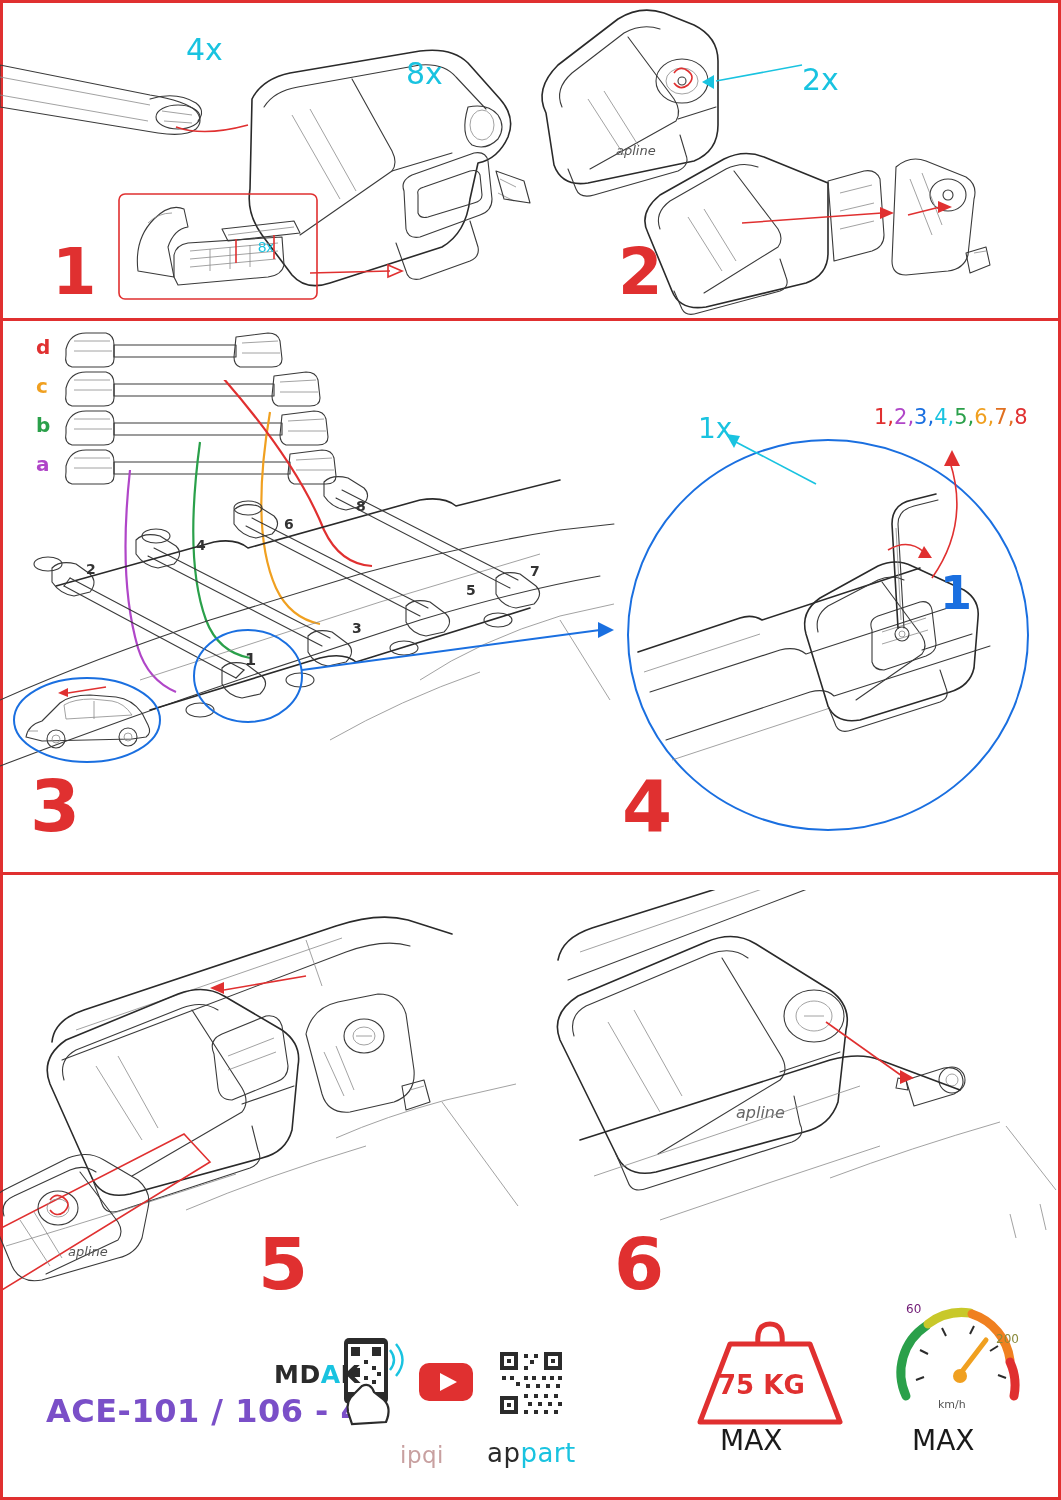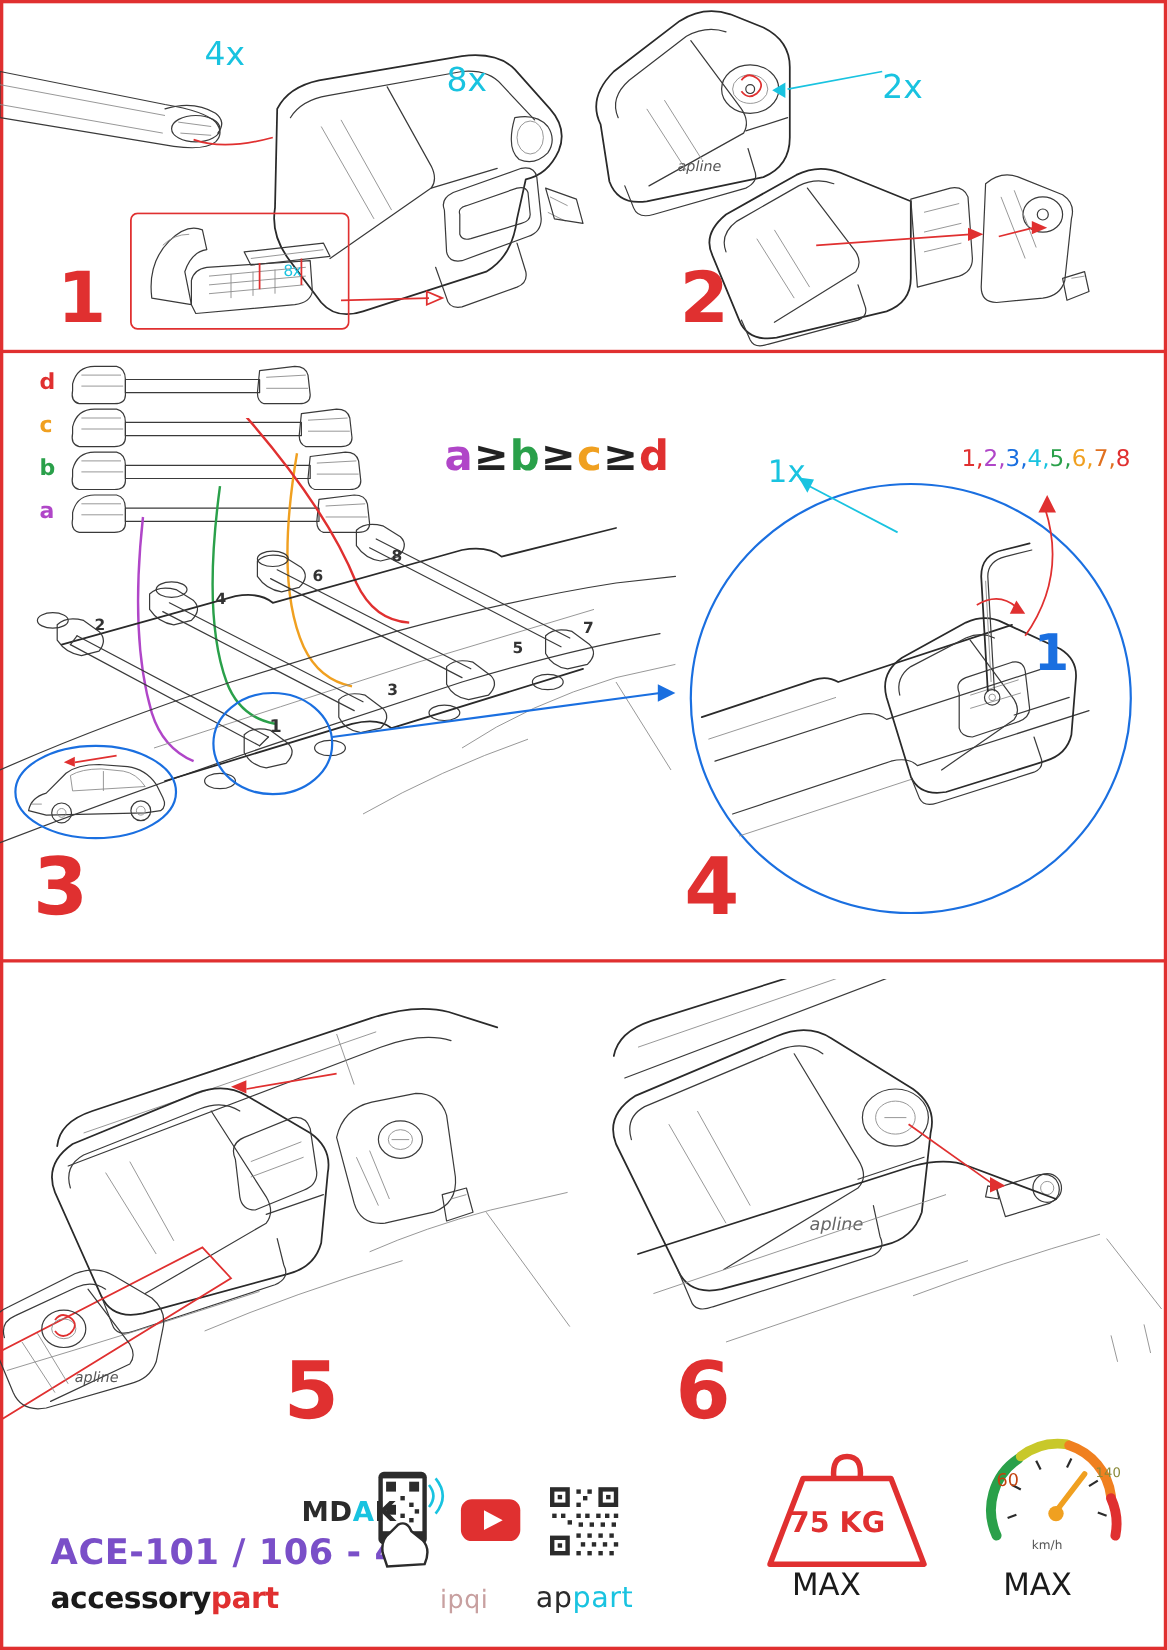--- a/index.html
+++ b/index.html
@@ -121,21 +121,21 @@
     font-family:"DejaVu Sans", sans-serif; font-size:28px; font-weight:400; color:#1a1a1a;
   }
   .max-2 {
     position:absolute; left:912px; top:1424px;
     font-family:"DejaVu Sans", sans-serif; font-size:28px; font-weight:400; color:#1a1a1a;
   }
   .kmh {
     position:absolute; left:938px; top:1398px;
     font-family:"DejaVu Sans", sans-serif; font-size:11px; color:#555;
   }
-  .gauge-60 { position:absolute; left:906px; top:1336px; font-family:"DejaVu Sans", sans-serif; font-size:16px; color:#c2410c; }
+  .gauge-60 { position:absolute; left:906px; top:1302px; font-family:"DejaVu Sans", sans-serif; font-size:12px; color:#701a75; }
   .gauge-120 { position:absolute; left:996px; top:1332px; font-family:"DejaVu Sans", sans-serif; font-size:12px; color:#8a8a3a; }
 
   svg { display:block; }
   .ol { fill:none; stroke:#3a3a3a; stroke-width:1.1; stroke-linejoin:round; stroke-linecap:round; }
   .ol-th { fill:none; stroke:#2a2a2a; stroke-width:1.6; stroke-linejoin:round; stroke-linecap:round; }
   .ol-lt { fill:none; stroke:#8a8a8a; stroke-width:0.8; }
   .red { stroke:#e03030; fill:none; stroke-width:1.6; }
   .blue { stroke:#1a6fe0; fill:none; stroke-width:2; }
   .cyan { stroke:#19c3e0; fill:none; stroke-width:1.6; }
 </style>
@@ -268,23 +268,20 @@
       <path class="ol" d="M238 12 L270 8 Q280 8 282 16 L284 34 Q284 42 274 42 L242 42 Q236 40 236 32 Z"></path>
       <path class="ol-lt" d="M244 18 L280 16 M244 28 L282 28"></path>
     </g>
   </svg>
 
   <div class="abcd d">d</div>
   <div class="abcd c">c</div>
   <div class="abcd b">b</div>
   <div class="abcd a">a</div>
 
-  <div class="ineq">
-    <span style="color:#b046c8">a</span><span style="color:#222">≥</span><span style="color:#2aa04a">b</span><span style="color:#222">≥</span><span style="color:#f0a020">c</span><span style="color:#222">≥</span><span style="color:#e03030">d</span>
-  </div>
 
   <svg width="620" height="470" viewBox="0 0 620 470" style="position:absolute;left:0;top:380px">
 
     <path d="M130 90 Q118 200 138 268 Q148 300 176 312" stroke="#b046c8" stroke-width="2.2" fill="none"></path>
     <path d="M200 62 Q184 180 206 240 Q218 272 250 278" stroke="#2aa04a" stroke-width="2.2" fill="none"></path>
     <path d="M270 32 Q250 150 276 208 Q290 238 320 244" stroke="#f0a020" stroke-width="2.2" fill="none"></path>
     <path d="M216 -10 Q296 80 324 150 Q340 184 372 186" stroke="#e03030" stroke-width="2.2" fill="none"></path>
 
     <path class="ol" d="M0 320 Q90 280 210 240 L360 194 Q470 164 560 150 L614 144"></path>
     <path class="ol" d="M0 386 Q120 340 250 296 L420 240 Q520 210 600 196"></path>
@@ -477,23 +474,20 @@
     <path class="ol-lt" d="M120 330 Q230 292 340 256"></path>
     <path class="ol-lt" d="M466 236 L516 300"></path>
     <path class="ol-lt" d="M470 324 L476 348 M500 314 L506 340"></path>
 
     <path class="red" d="M286 132 L362 186" stroke-width="1.8"></path>
     <path d="M360 180 l14 8 l-14 6 z" fill="#e03030"></path>
   </svg>
   <div class="step-num step-6 big">6</div>
 
   <div class="model-code">ACE-101 / 106 - 4X</div>
-  <div class="brand">
-    <span class="b1">accessory</span><span class="b2">part</span>
-  </div>
 
   <svg width="76" height="90" viewBox="0 0 76 90" style="position:absolute;left:336px;top:1336px">
     <rect x="8" y="2" width="44" height="66" rx="5" fill="#2b2b2b"></rect>
     <rect x="12" y="8" width="36" height="48" fill="#ffffff"></rect>
     <g fill="#2b2b2b">
       <rect x="15" y="11" width="9" height="9"></rect>
         <rect x="36" y="11" width="9" height="9"></rect>
       <rect x="15" y="32" width="9" height="9"></rect>
         <rect x="28" y="24" width="4" height="4"></rect>
       <rect x="36" y="30" width="4" height="4"></rect>
@@ -579,17 +573,17 @@
         <path d="M30 50 L38 54"></path>
         <path d="M52 28 L56 36"></path>
       <path d="M84 26 L80 34"></path>
         <path d="M108 46 L100 51"></path>
         <path d="M116 78 L108 75"></path>
     </g>
     <path d="M70 74 L96 40" stroke="#f0a020" stroke-width="5" stroke-linecap="round"></path>
     <circle cx="70" cy="76" r="7" fill="#f0a020"></circle>
   </svg>
   <div class="gauge-60">60</div>
-  <div class="gauge-120">140</div>
+  <div class="gauge-120">200</div>
   <div class="kmh">km/h</div>
   <div class="max-2">MAX</div>
 
 </div>
 
 </body></html>

